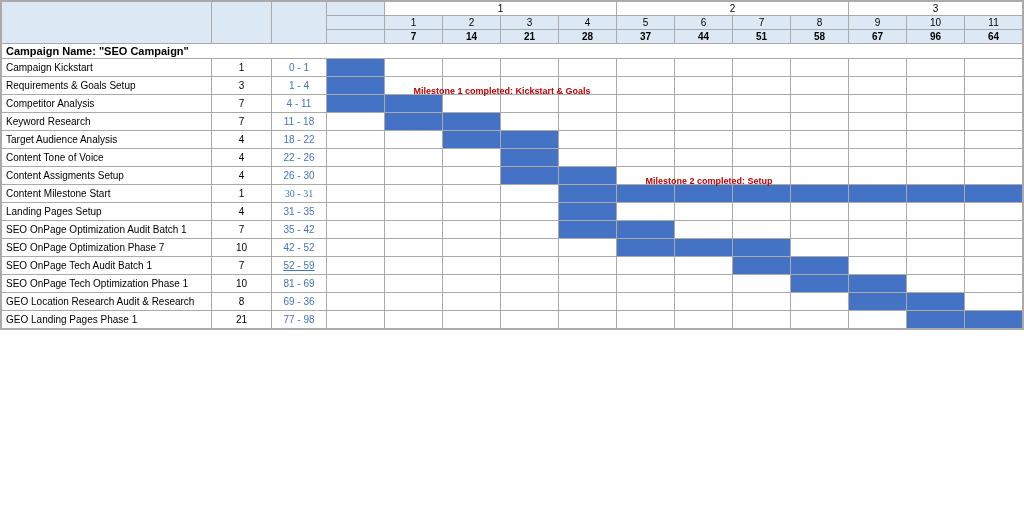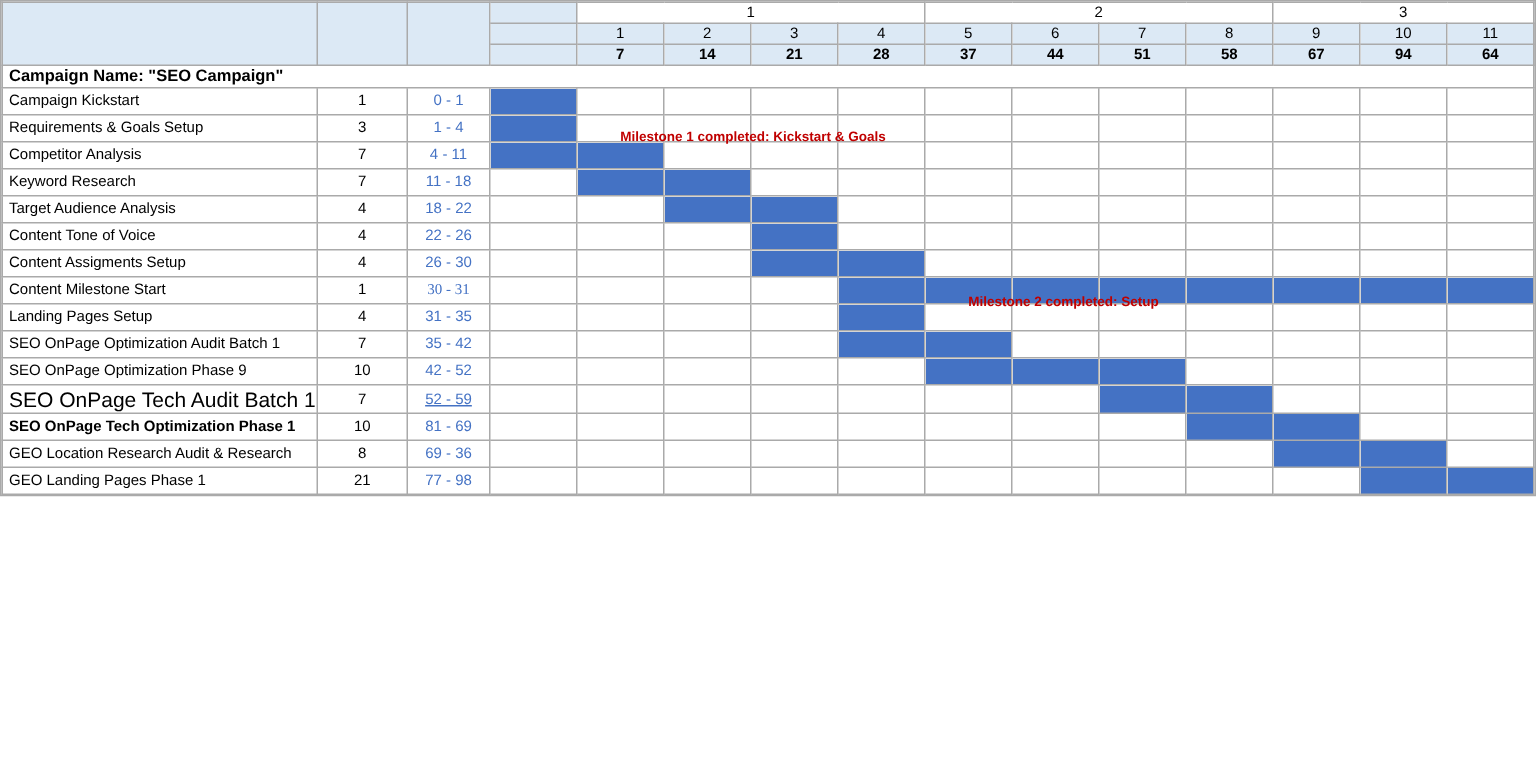--- a/index.html
+++ b/index.html
@@ -111,21 +111,21 @@
         <th style="background:#dce9f5; text-align:right; padding-right:2px;"></th>
         <th>7</th>
         <th>14</th>
         <th>21</th>
         <th>28</th>
         <th>37</th>
         <th>44</th>
         <th>51</th>
         <th>58</th>
         <th>67</th>
-        <th>94</th>
+        <th>96</th>
         <th>64</th>
         <th>90</th>
       </tr>
     </thead>
     <tbody id="gantt-body">
 
       <tr class="campaign-title">
         <td colspan="15" style="font-weight:bold; font-size:11px; text-align:left; padding-left:4px;">Campaign Name: "SEO Campaign"</td>
       </tr>
 
@@ -236,21 +236,21 @@
         <tr class="data-row">
           <td class="task-name" style="font-size: 10px;">Content Assigments Setup</td>
           <td style="font-size: 10px;">4</td>
           <td style="font-size: 10px; color: rgb(68, 114, 196);">26 - 30</td>
           <td class="gantt-td" style="padding: 1px; height: 18px; background-color: rgb(255, 255, 255);"></td>
           <td class="gantt-td" style="padding: 1px; height: 18px; background-color: rgb(255, 255, 255);"></td>
           <td class="gantt-td" style="padding: 1px; height: 18px; background-color: rgb(255, 255, 255);"></td>
           <td class="gantt-td" style="padding: 1px; height: 18px; background-color: rgb(68, 114, 196);"></td>
           <td class="gantt-td" style="padding: 1px; height: 18px; background-color: rgb(68, 114, 196);"></td>
           <td class="gantt-td" style="padding: 1px; height: 18px; background-color: rgb(255, 255, 255); position: relative; overflow: visible;">
-            <span style="color: rgb(192, 0, 0); font-weight: bold; font-size: 9px; white-space: nowrap; position: absolute; margin-top: 20px;">Milestone 2 completed: Setup</span>
+            <span style="color: rgb(192, 0, 0); font-weight: bold; font-size: 9px; white-space: nowrap; position: absolute;">Milestone 2 completed: Setup</span>
           </td>
           <td class="gantt-td" style="padding: 1px; height: 18px; background-color: rgb(255, 255, 255);"></td>
           <td class="gantt-td" style="padding: 1px; height: 18px; background-color: rgb(255, 255, 255);"></td>
           <td class="gantt-td" style="padding: 1px; height: 18px; background-color: rgb(255, 255, 255);"></td>
           <td class="gantt-td" style="padding: 1px; height: 18px; background-color: rgb(255, 255, 255);"></td>
           <td class="gantt-td" style="padding: 1px; height: 18px; background-color: rgb(255, 255, 255);"></td>
           <td class="gantt-td" style="padding: 1px; height: 18px; background-color: rgb(255, 255, 255);"></td>
         </tr>
         <tr class="data-row">
           <td class="task-name" style="font-size: 10px;">Content Milestone Start</td>
@@ -297,55 +297,55 @@
           <td class="gantt-td" style="padding: 1px; height: 18px; background-color: rgb(68, 114, 196);"></td>
           <td class="gantt-td" style="padding: 1px; height: 18px; background-color: rgb(68, 114, 196);"></td>
           <td class="gantt-td" style="padding: 1px; height: 18px; background-color: rgb(255, 255, 255);"></td>
           <td class="gantt-td" style="padding: 1px; height: 18px; background-color: rgb(255, 255, 255);"></td>
           <td class="gantt-td" style="padding: 1px; height: 18px; background-color: rgb(255, 255, 255);"></td>
           <td class="gantt-td" style="padding: 1px; height: 18px; background-color: rgb(255, 255, 255);"></td>
           <td class="gantt-td" style="padding: 1px; height: 18px; background-color: rgb(255, 255, 255);"></td>
           <td class="gantt-td" style="padding: 1px; height: 18px; background-color: rgb(255, 255, 255);"></td>
         </tr>
         <tr class="data-row">
-          <td class="task-name" style="font-size: 10px;">SEO OnPage Optimization Phase 9</td>
+          <td class="task-name" style="font-size: 10px;">SEO OnPage Optimization Phase 7</td>
           <td style="font-size: 10px;">10</td>
           <td style="font-size: 10px; color: rgb(68, 114, 196);">42 - 52</td>
           <td class="gantt-td" style="padding: 1px; height: 18px; background-color: rgb(255, 255, 255);"></td>
           <td class="gantt-td" style="padding: 1px; height: 18px; background-color: rgb(255, 255, 255);"></td>
           <td class="gantt-td" style="padding: 1px; height: 18px; background-color: rgb(255, 255, 255);"></td>
           <td class="gantt-td" style="padding: 1px; height: 18px; background-color: rgb(255, 255, 255);"></td>
           <td class="gantt-td" style="padding: 1px; height: 18px; background-color: rgb(255, 255, 255);"></td>
           <td class="gantt-td" style="padding: 1px; height: 18px; background-color: rgb(68, 114, 196);"></td>
           <td class="gantt-td" style="padding: 1px; height: 18px; background-color: rgb(68, 114, 196);"></td>
           <td class="gantt-td" style="padding: 1px; height: 18px; background-color: rgb(68, 114, 196);"></td>
           <td class="gantt-td" style="padding: 1px; height: 18px; background-color: rgb(255, 255, 255);"></td>
           <td class="gantt-td" style="padding: 1px; height: 18px; background-color: rgb(255, 255, 255);"></td>
           <td class="gantt-td" style="padding: 1px; height: 18px; background-color: rgb(255, 255, 255);"></td>
           <td class="gantt-td" style="padding: 1px; height: 18px; background-color: rgb(255, 255, 255);"></td>
         </tr>
         <tr class="data-row">
-          <td class="task-name" style="font-size: 14px;">SEO OnPage Tech Audit Batch 1</td>
+          <td class="task-name" style="font-size: 10px;">SEO OnPage Tech Audit Batch 1</td>
           <td style="font-size: 10px;">7</td>
           <td style="font-size: 10px; color: rgb(68, 114, 196); text-decoration: underline;">52 - 59</td>
           <td class="gantt-td" style="padding: 1px; height: 18px; background-color: rgb(255, 255, 255);"></td>
           <td class="gantt-td" style="padding: 1px; height: 18px; background-color: rgb(255, 255, 255);"></td>
           <td class="gantt-td" style="padding: 1px; height: 18px; background-color: rgb(255, 255, 255);"></td>
           <td class="gantt-td" style="padding: 1px; height: 18px; background-color: rgb(255, 255, 255);"></td>
           <td class="gantt-td" style="padding: 1px; height: 18px; background-color: rgb(255, 255, 255);"></td>
           <td class="gantt-td" style="padding: 1px; height: 18px; background-color: rgb(255, 255, 255);"></td>
           <td class="gantt-td" style="padding: 1px; height: 18px; background-color: rgb(255, 255, 255);"></td>
           <td class="gantt-td" style="padding: 1px; height: 18px; background-color: rgb(68, 114, 196);"></td>
           <td class="gantt-td" style="padding: 1px; height: 18px; background-color: rgb(68, 114, 196);"></td>
           <td class="gantt-td" style="padding: 1px; height: 18px; background-color: rgb(255, 255, 255);"></td>
           <td class="gantt-td" style="padding: 1px; height: 18px; background-color: rgb(255, 255, 255);"></td>
           <td class="gantt-td" style="padding: 1px; height: 18px; background-color: rgb(255, 255, 255);"></td>
         </tr>
         <tr class="data-row">
-          <td class="task-name" style="font-size: 10px; font-weight: bold;">SEO OnPage Tech Optimization Phase 1</td>
+          <td class="task-name" style="font-size: 10px;">SEO OnPage Tech Optimization Phase 1</td>
           <td style="font-size: 10px;">10</td>
           <td style="font-size: 10px; color: rgb(68, 114, 196);">81 - 69</td>
           <td class="gantt-td" style="padding: 1px; height: 18px; background-color: rgb(255, 255, 255);"></td>
           <td class="gantt-td" style="padding: 1px; height: 18px; background-color: rgb(255, 255, 255);"></td>
           <td class="gantt-td" style="padding: 1px; height: 18px; background-color: rgb(255, 255, 255);"></td>
           <td class="gantt-td" style="padding: 1px; height: 18px; background-color: rgb(255, 255, 255);"></td>
           <td class="gantt-td" style="padding: 1px; height: 18px; background-color: rgb(255, 255, 255);"></td>
           <td class="gantt-td" style="padding: 1px; height: 18px; background-color: rgb(255, 255, 255);"></td>
           <td class="gantt-td" style="padding: 1px; height: 18px; background-color: rgb(255, 255, 255);"></td>
           <td class="gantt-td" style="padding: 1px; height: 18px; background-color: rgb(255, 255, 255);"></td>

